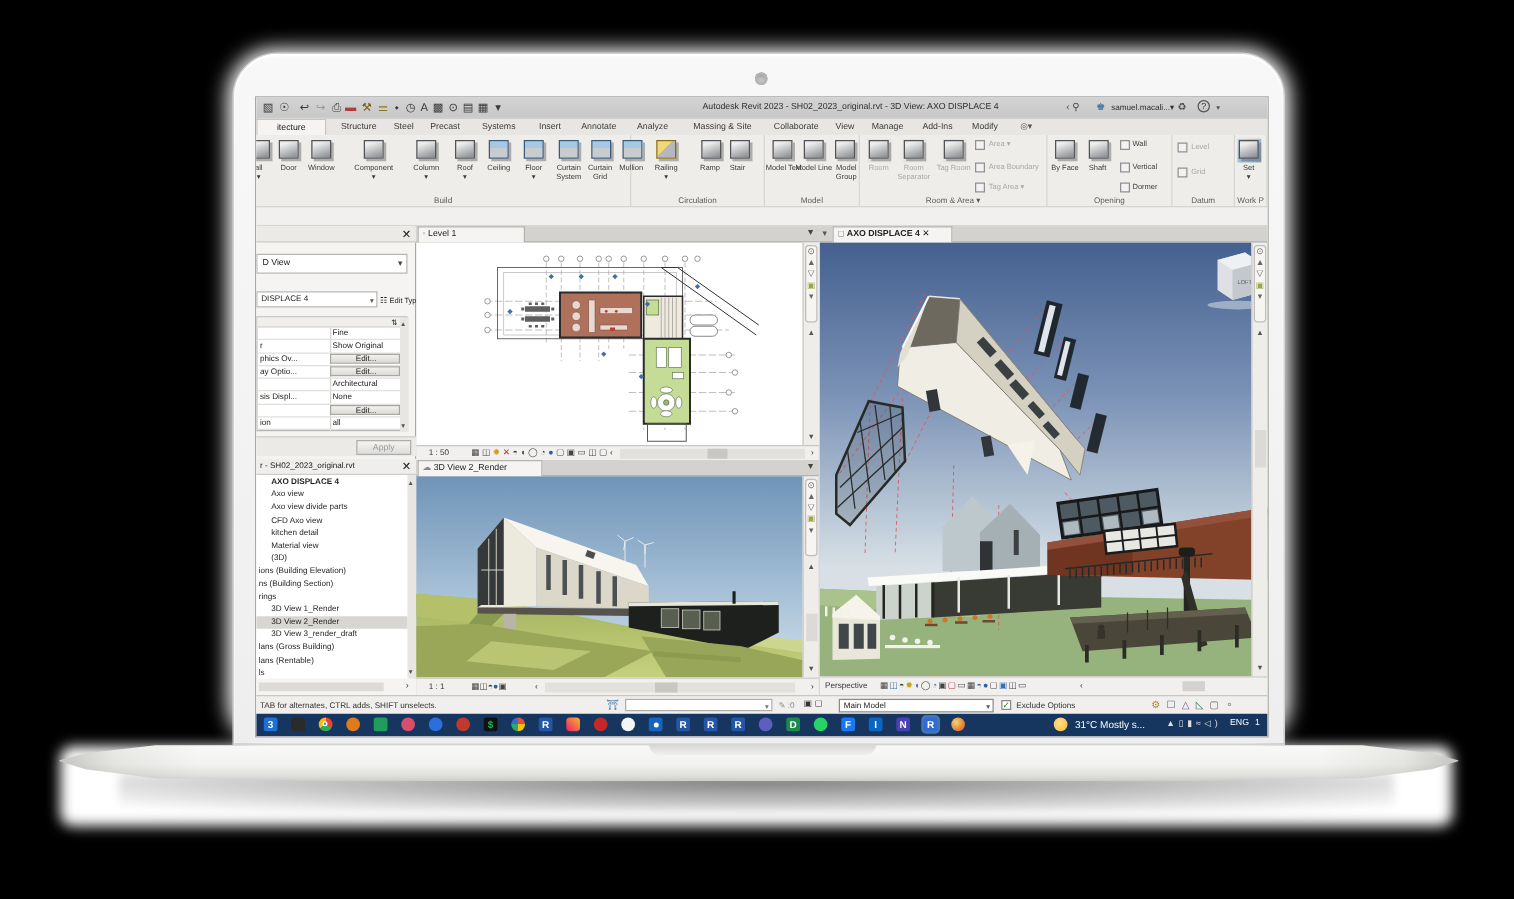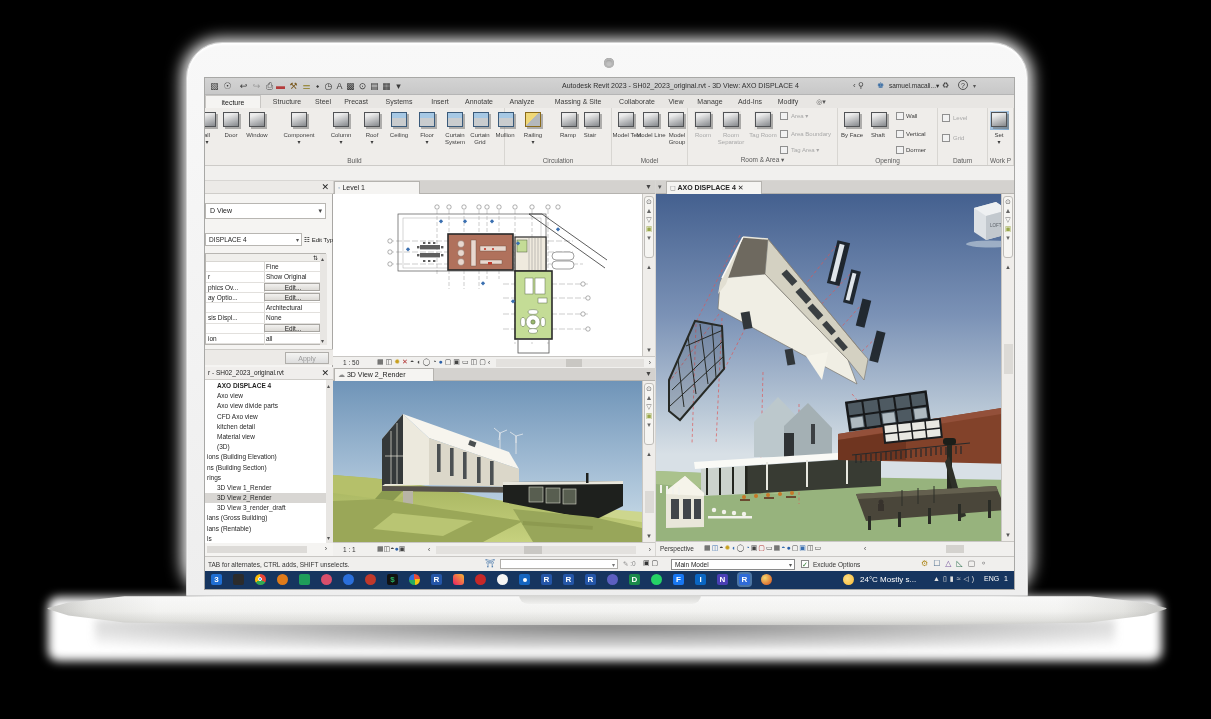--- a/index.html
+++ b/index.html
@@ -799,19 +799,19 @@
           <b>I</b>
         </span>
         <span class="tbi" style="left:512px;background:#4a3fb5;border-radius:2px">
           <b>N</b>
         </span>
         <span class="tbi" style="left:534px;background:#2f6bd8;border-radius:2px;box-shadow:0 0 0 2px rgba(120,170,220,.55)">
           <b>R</b>
         </span>
         <span class="tbi" style="left:556px;background:radial-gradient(circle at 35% 35%,#f5d76e,#d44a1a);border-radius:50%"></span>
       <span class="tbi" style="left:638px;background:radial-gradient(circle at 40% 40%,#ffe08a,#f5b82e);border-radius:50%"></span>
-      <span class="abs" style="left:655px;top:4px;font-size:8px;color:#fff;white-space:nowrap">24°C  Mostly s...</span>
+      <span class="abs" style="left:655px;top:4px;font-size:8px;color:#fff;white-space:nowrap">31°C  Mostly s...</span>
       <span class="abs" style="left:728px;top:4px;font-size:7px;color:#e0e0e0;letter-spacing:3px">▲▯▮≈◁)</span>
       <span class="abs" style="left:779px;top:4px;font-size:7px;color:#fff">ENG</span>
       <span class="abs" style="left:799px;top:4px;font-size:7px;color:#fff">1</span>
     </div>
   </div>
 </div>
 
 </body></html>

